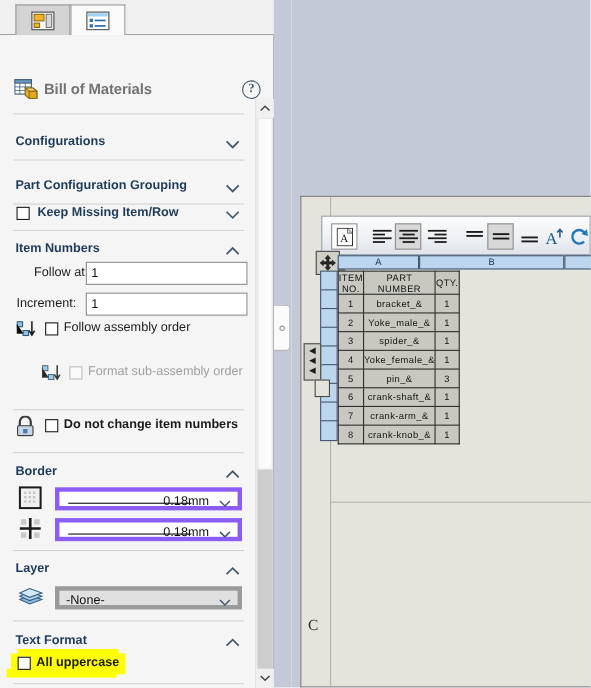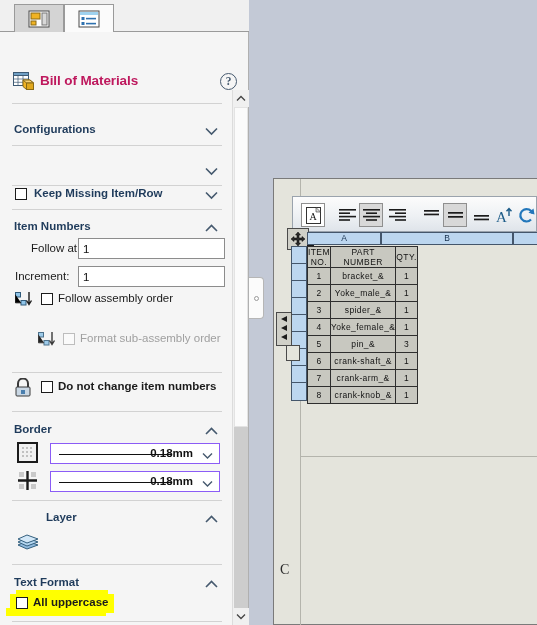--- a/index.html
+++ b/index.html
@@ -34,21 +34,21 @@
   .tab.second { background: #fbfbfb; }
   .tab1 { left: 14px; }
   .tab2 { left: 64px; }
 
   .pm-header {
     position: absolute; left: 0; top: 32px; width: 248px; height: 58px;
     background: #f5f5f5;
   }
   .pm-title {
     position: absolute; left: 40px; top: 41px;
-    font-size: 13.5px; font-weight: bold; color: #be185d;
+    font-size: 13.5px; font-weight: bold; color: #737373;
     letter-spacing: -0.1px;
   }
   .pm-head-icon { position: absolute; left: 13px; top: 39px; }
   .help-btn {
     position: absolute; left: 220px; top: 41px;
     width: 17px; height: 17px; border-radius: 50%;
     border: 1.3px solid #45596e; color: #45596e;
     font-size: 11.5px; line-height: 14px; text-align: center;
     font-family: "Liberation Serif", serif; font-weight: bold;
   }
@@ -79,22 +79,21 @@
   .cbox.dim { border-color: #bdbdbd; background: #fafafa; }
 
   .tbox {
     position: absolute; height: 21px; background: #ffffff;
     border: 1px solid #8c8c8c; font-size: 11.5px; color: #111;
     padding: 2px 4px; line-height: 16px;
   }
 
   .combo {
     position: absolute; height: 21px; background: #ffffff;
-    border: 1px solid #8b5cf6;
-    font-weight: bold;
+    border: 4px solid #8b5cf6;
   }
   .combo.grey { background: #e0e0e0; border-color: #9a9a9a; }
   .combo .cval {
     position: absolute; right: 26px; top: 3px;
     font-size: 11.5px; color: #111;
   }
   .combo .cval.left { left: 6px; right: auto; }
   .combo .linepreview {
     position: absolute; left: 8px; top: 10px; width: 112px; height: 1.4px;
     background: #111;
@@ -456,20 +455,21 @@
       <div class="sep" style="top:13px;"></div>
 
       <div class="grp-title" style="top:33px;">Configurations</div>
       <div class="chev" style="top:37px;">
         <svg width="13" height="9" viewBox="0 0 13 9">
             <path d="M1,1.5 L6.5,7 L12,1.5" stroke="#45596e" stroke-width="1.6" fill="none"></path>
           </svg>
       </div>
       <div class="sep" style="top:55px;"></div>
 
+      <div class="grp-title" style="top:73px;">Part Configuration Grouping</div>
       <div class="chev" style="top:77px;">
         <svg width="13" height="9" viewBox="0 0 13 9">
             <path d="M1,1.5 L6.5,7 L12,1.5" stroke="#45596e" stroke-width="1.6" fill="none"></path>
           </svg>
       </div>
       <div class="sep" style="top:95px;"></div>
 
       <div class="cbox" style="left:15px; top:98px;"></div>
       <div class="grp-title" style="left:34px; top:97px;">Keep Missing Item/Row</div>
       <div class="chev" style="top:101px;">
@@ -577,33 +577,41 @@
         <div class="cval">0.18mm</div>
         <div class="carr">
           <svg width="11" height="8" viewBox="0 0 11 8">
               <path d="M1,1.5 L5.5,6 L10,1.5" stroke="#45596e" stroke-width="1.4" fill="none"></path>
             </svg>
         </div>
       </div>
 
       <div class="sep" style="top:410px;"></div>
 
-      <div class="grp-title" style="top:421px;margin-left:32px;">Layer</div>
+      <div class="grp-title" style="top:421px;">Layer</div>
       <div class="chev" style="top:425px;">
         <svg width="13" height="9" viewBox="0 0 13 9">
             <path d="M1,7 L6.5,1.5 L12,7" stroke="#45596e" stroke-width="1.6" fill="none"></path>
           </svg>
       </div>
       <div style="position:absolute; left:16px; top:444px;">
         <svg width="24" height="18" viewBox="0 0 24 18">
           <polygon points="2,11 11,7 22,11 11,15" fill="#8fb9dd" stroke="#34607f"></polygon>
           <polygon points="2,8 11,4 22,8 11,12" fill="#b4d6f0" stroke="#34607f"></polygon>
           <polygon points="2,5 11,1 22,5 11,9" fill="#d3e8f8" stroke="#34607f"></polygon>
         </svg>
       </div>
+      <div class="combo grey" style="left:50px; top:443px; width:170px;">
+        <div class="cval left">-None-</div>
+        <div class="carr">
+          <svg width="11" height="8" viewBox="0 0 11 8">
+              <path d="M1,1.5 L5.5,6 L10,1.5" stroke="#45596e" stroke-width="1.4" fill="none"></path>
+            </svg>
+        </div>
+      </div>
 
       <div class="sep" style="top:474px;"></div>
 
       <div class="grp-title" style="top:486px;">Text Format</div>
       <div class="chev" style="top:490px;">
         <svg width="13" height="9" viewBox="0 0 13 9">
             <path d="M1,7 L6.5,1.5 L12,7" stroke="#45596e" stroke-width="1.6" fill="none"></path>
           </svg>
       </div>
 

